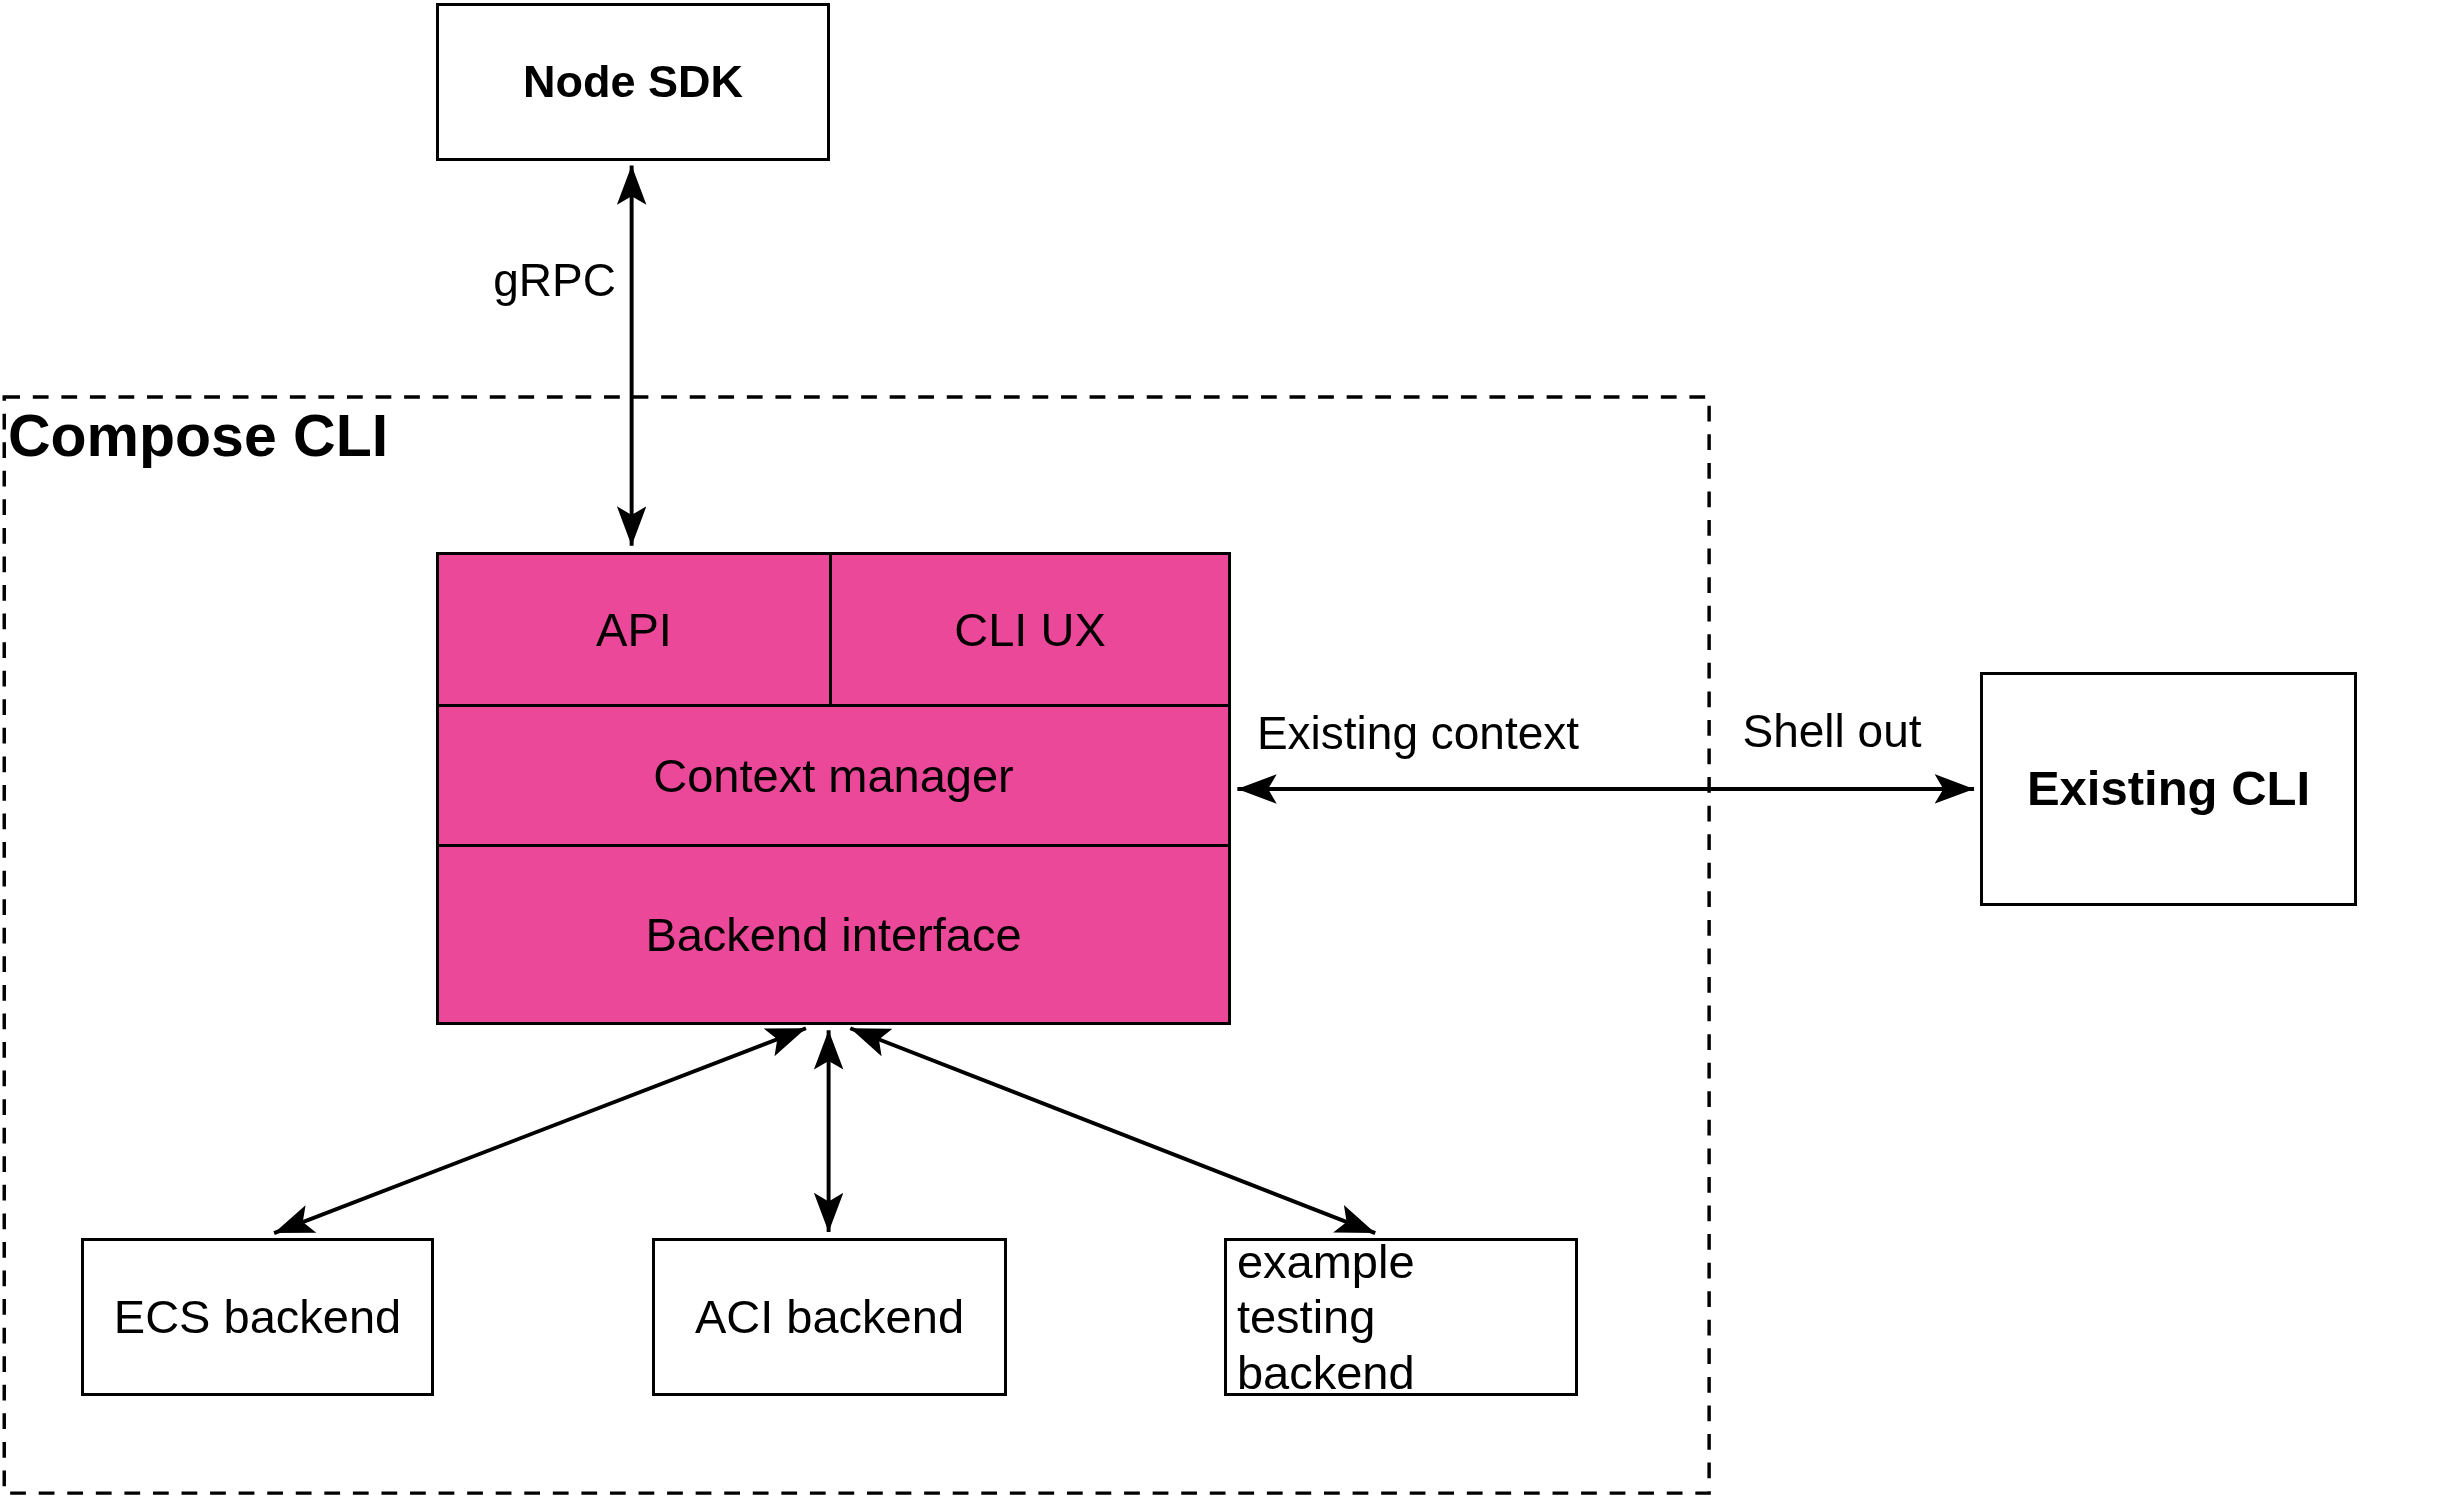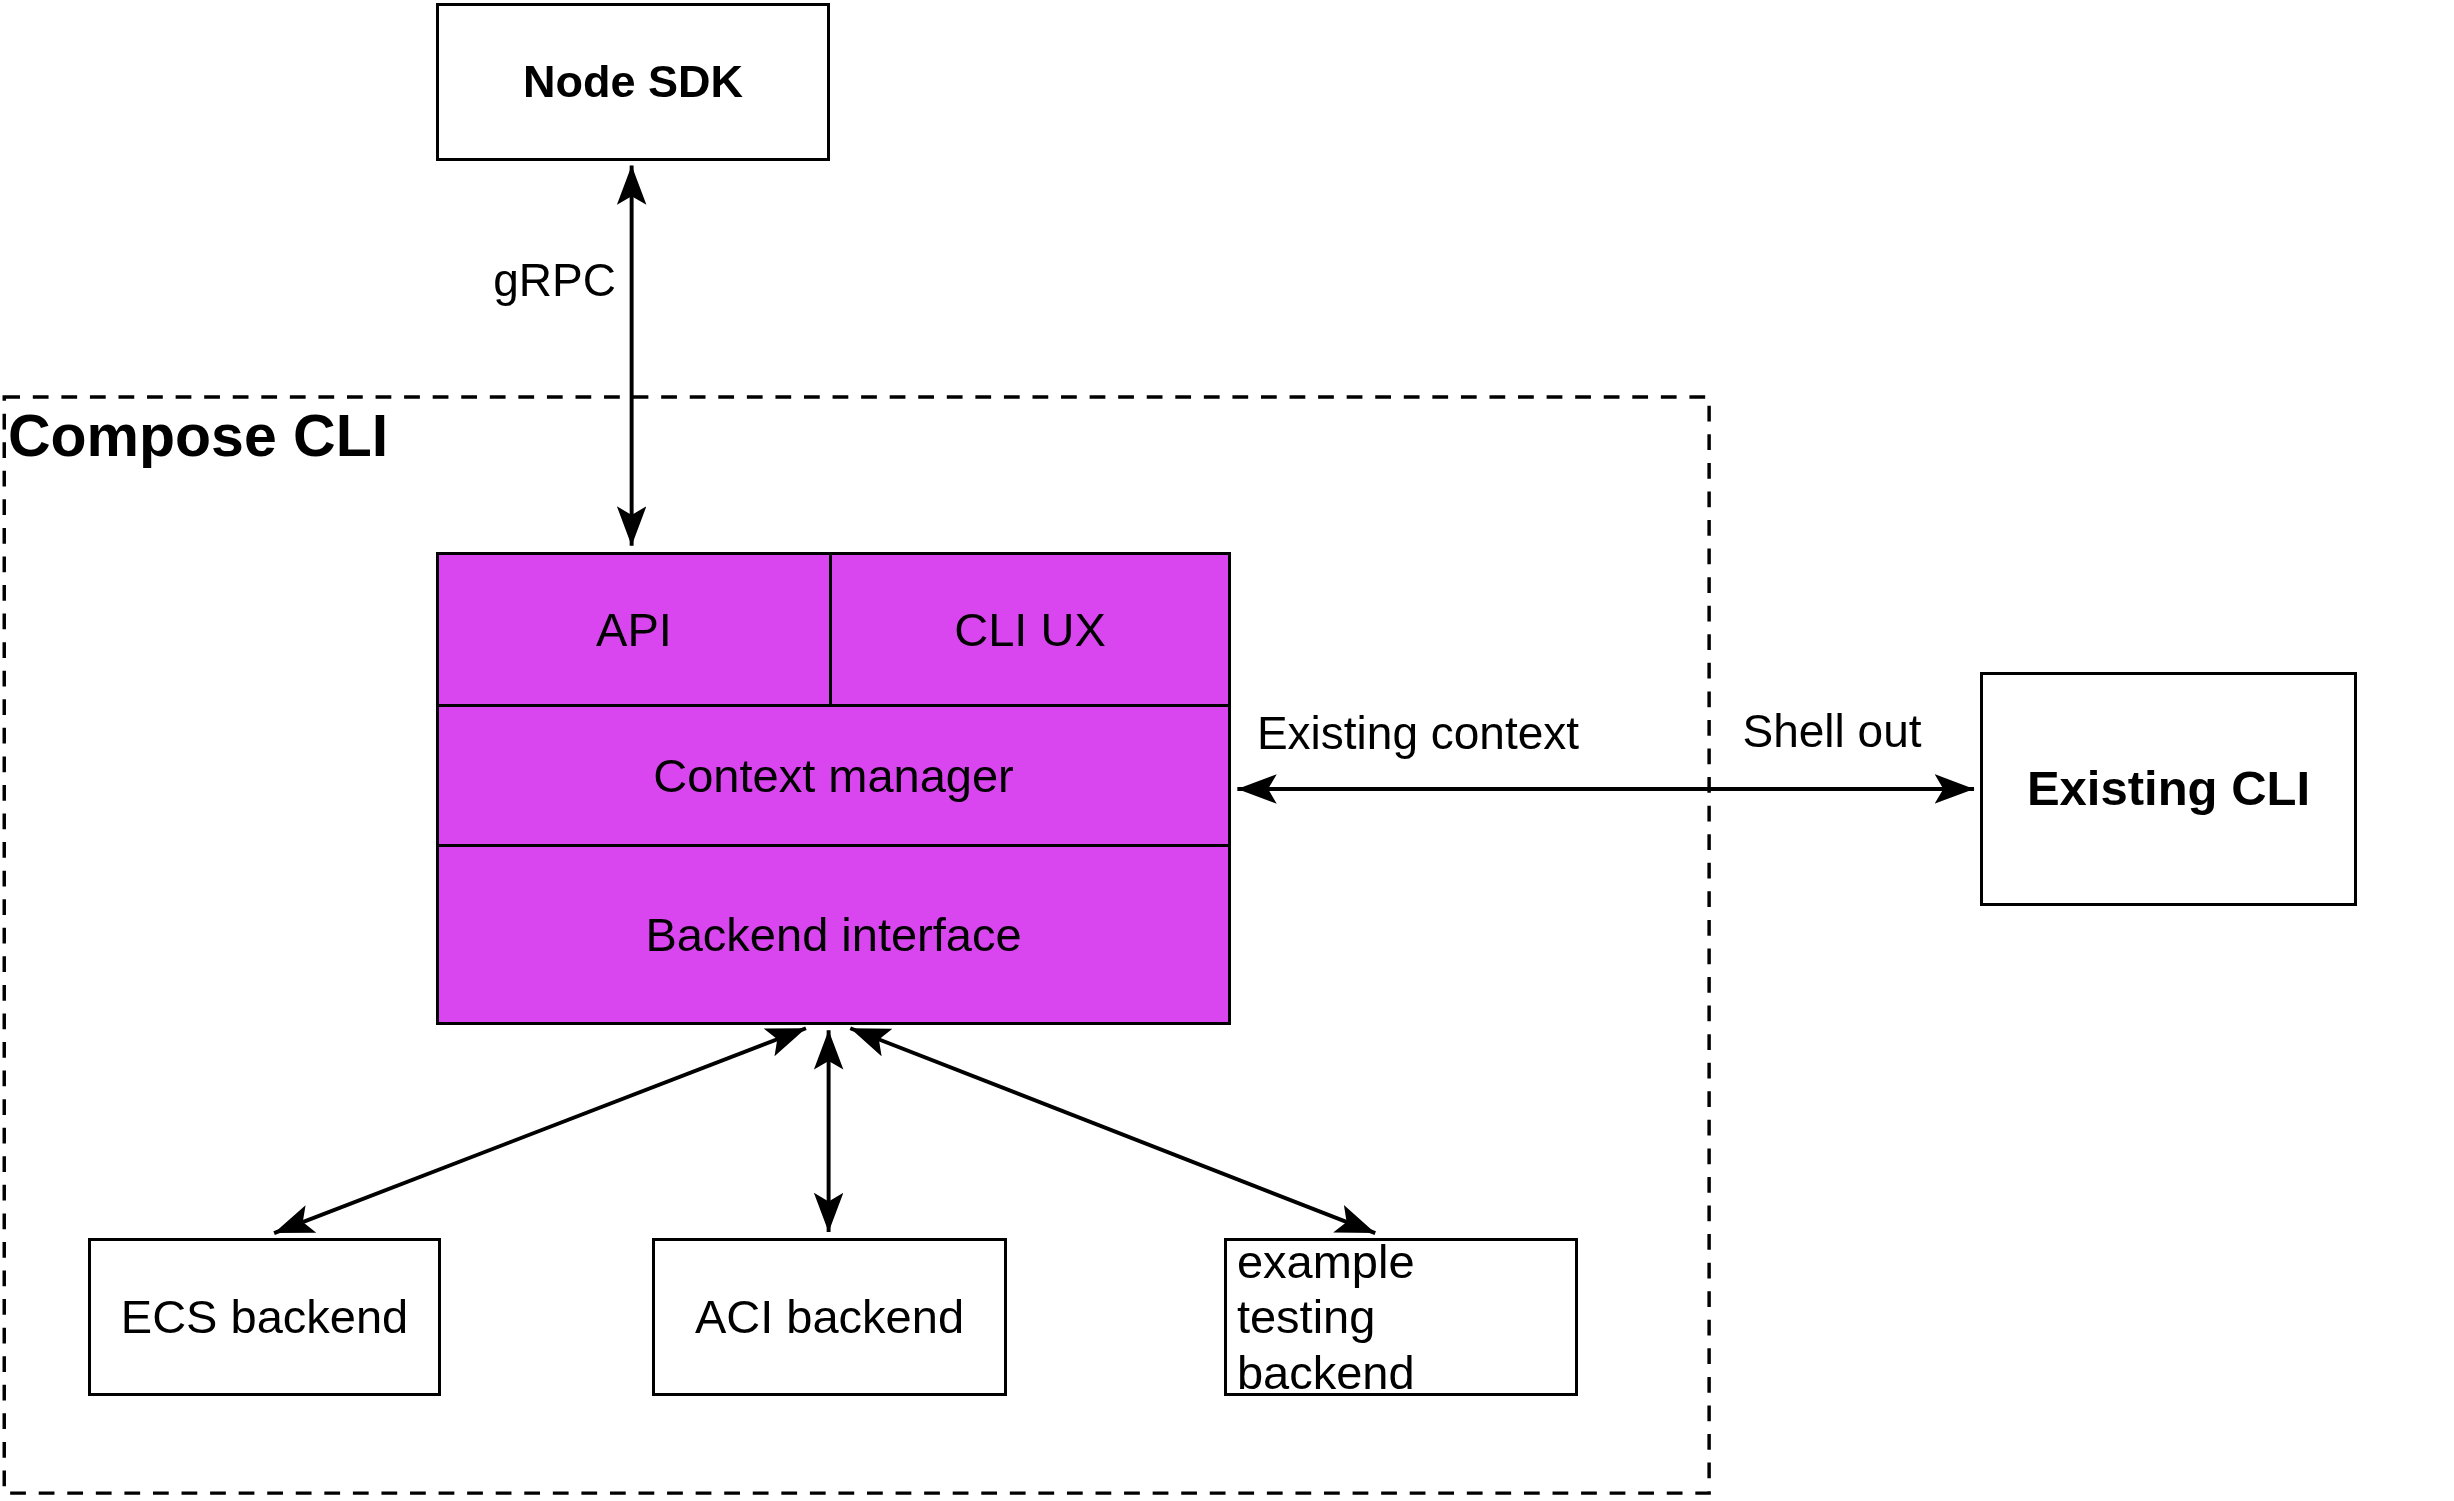--- a/index.html
+++ b/index.html
@@ -28,21 +28,21 @@
     justify-content: center;
     text-align: left;
     font-size: 47px;
     line-height: 1.18;
   }
   .box.bold { font-weight: bold; font-size: 45px; }
   .stack {
     position: absolute;
     box-sizing: border-box;
     border: 3.9px solid #000000;
-    background: #d946ef;
+    background: #ec4899;
     display: flex;
     flex-direction: column;
   }
   .stack .row1 {
     box-sizing: border-box;
     height: 152px;
     border-bottom: 3.9px solid #000000;
     display: flex;
   }
   .stack .cell {
@@ -129,21 +129,21 @@
     </div>
   </div>
 
   <div class="edge-label" style="left:1221px; top:708px; width:394px; text-align:center;">Existing context</div>
   <div class="edge-label" style="left:1684px; top:706px; width:296px; text-align:center;">Shell out</div>
 
   <div class="box bold" style="left:1980px; top:672px; width:377px; height:234px; font-size:49px;">
     <span>Existing CLI</span>
   </div>
 
-  <div class="box" style="left:81px; top:1238px; width:353px; height:158px;margin-left:7px;">
+  <div class="box" style="left:81px; top:1238px; width:353px; height:158px;">
     <span>ECS backend</span>
   </div>
   <div class="box" style="left:652px; top:1238px; width:355px; height:158px;">
     <span>ACI backend</span>
   </div>
   <div class="box" style="left:1224px; top:1238px; width:354px; height:158px;">
     <span class="wrap-label">example testing backend</span>
   </div>
 
 </div>

